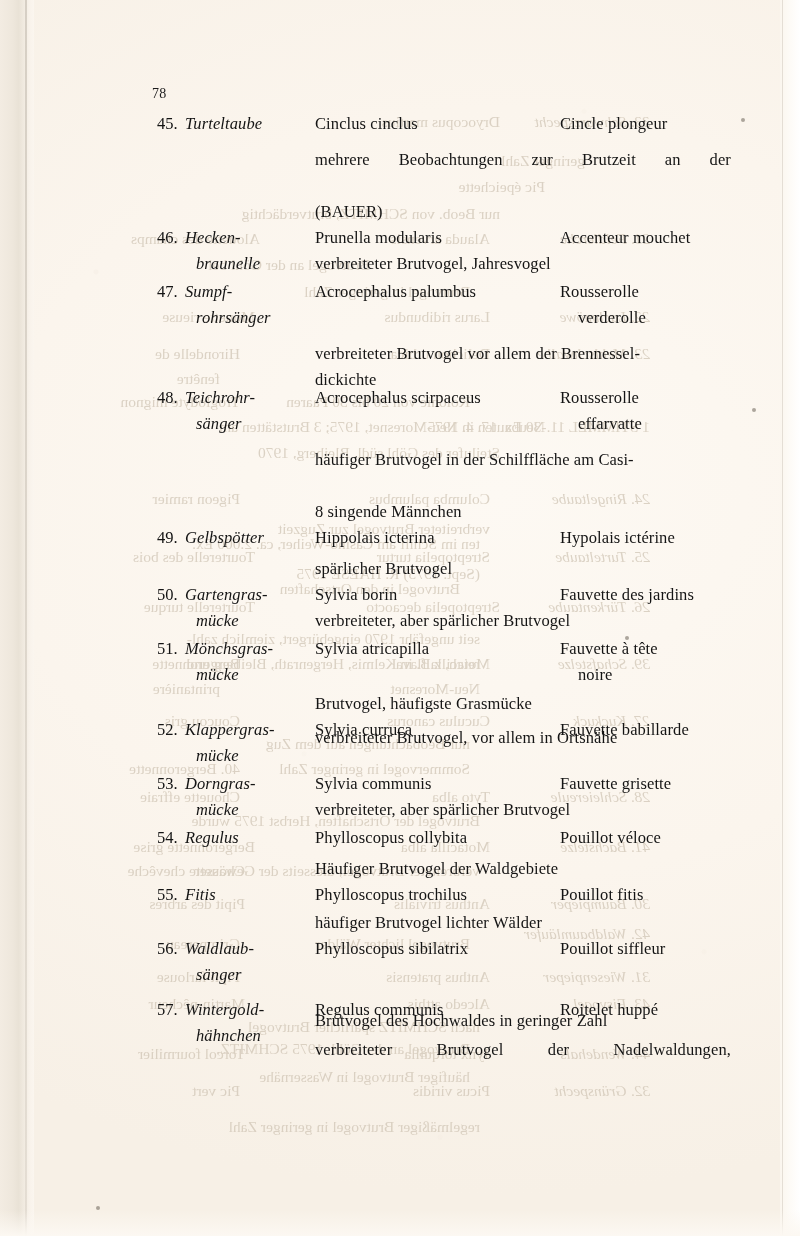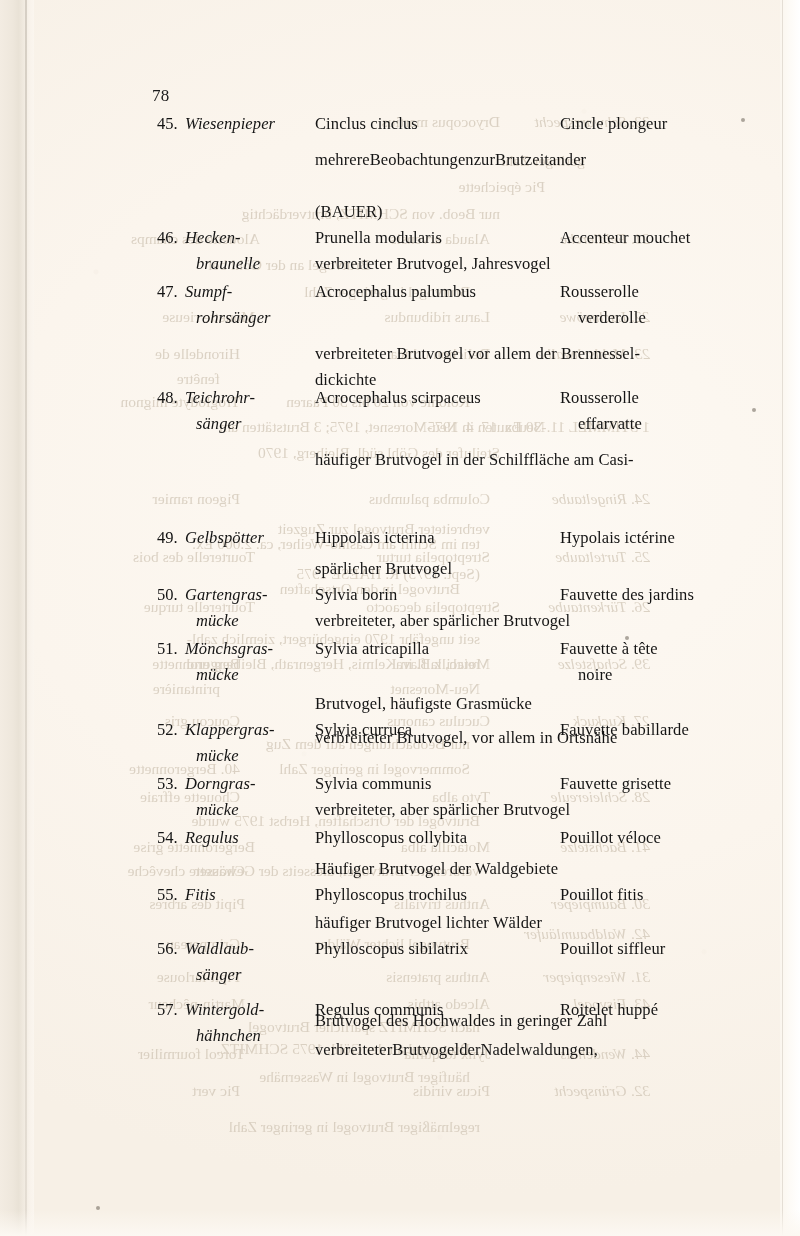--- a/index.html
+++ b/index.html
@@ -58,21 +58,21 @@
     pointer-events:none;
     filter:blur(.35px);
   }
   .bleed .bl{position:absolute;white-space:nowrap;font-size:15.5px;}
   .bleed .bi{font-style:italic;}
 
   
   .page{position:absolute;left:0;top:0;width:800px;height:1236px;}
   .folio{
     position:absolute;left:152px;top:86px;
-    font-size:17px;color:#1b1b1b;letter-spacing:.2px;
+    font-size:14px;color:#1b1b1b;letter-spacing:.2px;
   }
 
   .row{position:absolute;left:0;width:800px;height:0;}
   .num{
     position:absolute;left:157px;width:30px;text-align:left;
     font-size:16.5px;color:#141414;
   }
   .de{
     position:absolute;left:185px;width:132px;
     font-size:16.5px;font-style:italic;color:#141414;
@@ -89,21 +89,21 @@
   }
   .fr.ind{left:578px;}
 
   
   .desc{
     position:absolute;left:315px;width:416px;
     font-size:16.5px;color:#141414;letter-spacing:.1px;
     white-space:nowrap;
   }
   .desc.just{
-    display:flex;white-space:normal;
+    display:flex;justify-content:space-between;white-space:normal;
   }
   .desc.just > span{display:inline-block;}
 
   
   .speck{position:absolute;background:#6a6258;border-radius:50%;opacity:.55;}
 </style>
 </head>
 <body>
 
 <div class="scan">
@@ -189,21 +189,21 @@
       <div class="bl" style="left: 330px; top: 1068px;">häufiger Brutvogel in Wassernähe</div>
       <div class="bl" style="left: 320px; top: 1118px;">regelmäßiger Brutvogel in geringer Zahl</div>
     </div>
 
   <div class="page">
 
     <div class="folio">78</div>
 
     <div class="row" style="top:114px">
       <span class="num">45.</span>
-      <span class="de">Wiesenpieper</span>
+      <span class="de">Turteltaube</span>
       <span class="la">Cinclus cinclus</span>
       <span class="fr">Cincle plongeur</span>
     </div>
     <div class="desc just" style="top:150px">
       <span>mehrere</span>
         <span>Beobachtungen</span>
         <span>zur</span>
         <span>Brutzeit</span>
         <span>an</span>
         <span>der</span>
@@ -238,20 +238,21 @@
       <span class="num">48.</span>
       <span class="de">Teichrohr-</span>
       <span class="la">Acrocephalus scirpaceus</span>
       <span class="fr">Rousserolle</span>
     </div>
     <div class="row" style="top:414px">
       <span class="de ind">sänger</span>
       <span class="fr ind">effarvatte</span>
     </div>
     <div class="desc" style="top:450px">häufiger Brutvogel in der Schilffläche am Casi-</div>
+    <div class="desc" style="top:502px">8 singende Männchen</div>
 
     <div class="row" style="top:528px">
       <span class="num">49.</span>
       <span class="de">Gelbspötter</span>
       <span class="la">Hippolais icterina</span>
       <span class="fr">Hypolais ictérine</span>
     </div>
     <div class="desc" style="top:559px">spärlicher Brutvogel</div>
 
     <div class="row" style="top:585px">

